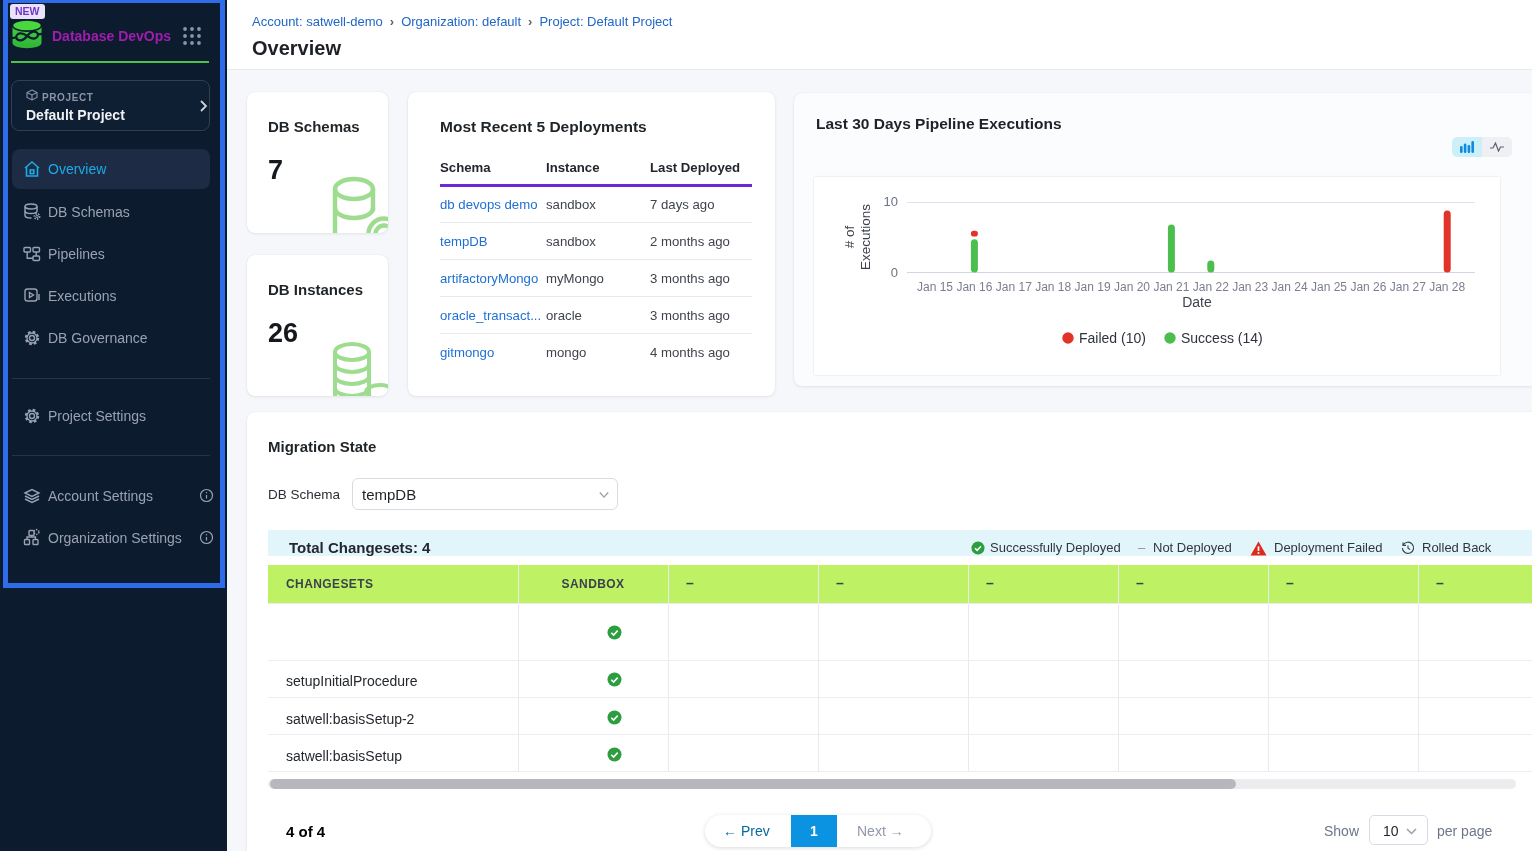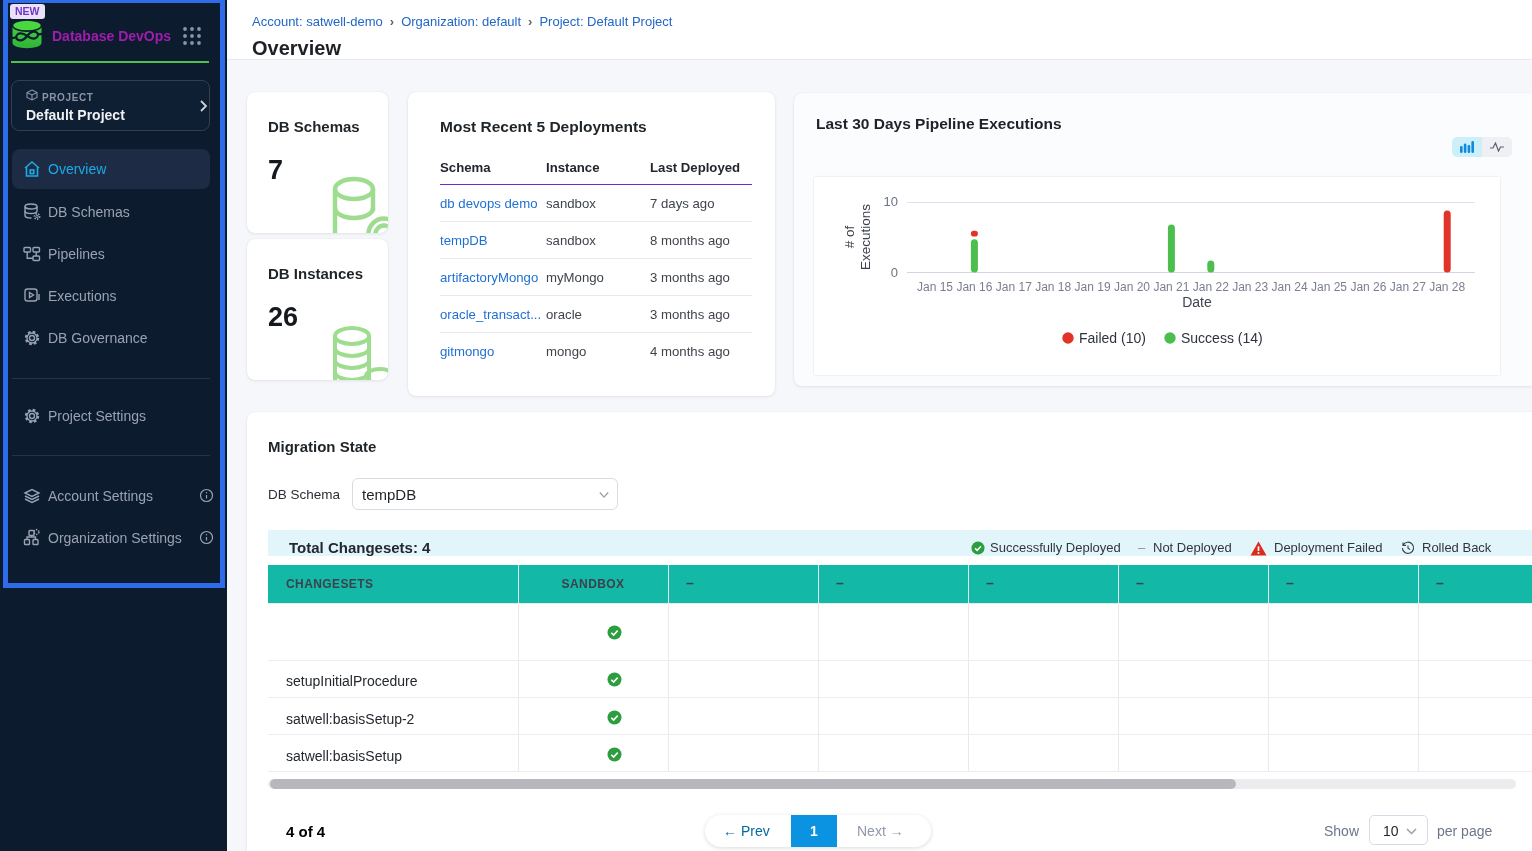--- a/index.html
+++ b/index.html
@@ -17,35 +17,35 @@
 #projLabel { position:absolute; left:30px; top:11px; color:#8b93a7; font-size:10px; font-weight:bold; letter-spacing:0.6px; }
 #projName { position:absolute; left:14px; top:26px; color:#eef0f4; font-size:14px; font-weight:bold; }
 .navItem { position:absolute; left:12px; width:198px; height:40px; border-radius:8px; color:#9aa1b4; font-size:14px; }
 .navItem .lbl { position:absolute; left:36px; top:12px; }
 .navItem.active { background:#1d2b44; color:#1cabe6; }
 .navIc { position:absolute; left:10px; top:10px; width:20px; height:20px; }
 .sideDiv { position:absolute; left:12px; width:198px; height:1px; background:#263349; }
 .infoIc { position:absolute; left:187px; top:12px; }
 
 
-#header { position:absolute; left:227px; top:0; width:1305px; height:60px; background:#ffffff; border-bottom:1px solid #e7eaee; }
+#header { position:absolute; left:227px; top:0; width:1305px; height:70px; background:#ffffff; border-bottom:1px solid #e7eaee; }
 #crumbs { position:absolute; left:25px; top:14px; font-size:13px; color:#2167c8; }
 #crumbs .sep { color:#5d636d; font-size:13px; padding:0 7px; font-weight:bold; }
 #pgTitle { position:absolute; left:25px; top:37px; font-size:20px; font-weight:bold; color:#1d2125; }
 
 
 .card { position:absolute; background:#ffffff; border-radius:8px; box-shadow:0 1px 3px rgba(40,50,70,0.09), 0 0 1px rgba(40,50,70,0.12); }
 #cardSchemas { left:247px; top:92px; width:141px; height:141px; overflow:hidden; }
-#cardInstances { left:247px; top:239px; width:141px; height:141px; overflow:hidden; }
+#cardInstances { left:247px; top:255px; width:141px; height:141px; overflow:hidden; }
 .statTitle { position:absolute; left:21px; top:26px; font-size:15px; font-weight:bold; color:#1f2428; }
 .statNum { position:absolute; left:21px; top:63px; font-size:27px; font-weight:bold; color:#15191d; }
 #cardDeploy { left:408px; top:92px; width:367px; height:304px; }
 #deployTitle { position:absolute; left:32px; top:26px; font-size:15.5px; font-weight:bold; color:#1f2428; }
 .dt { position:absolute; left:32px; width:312px; border-collapse:collapse; top:60px; font-size:13.2px; }
-.dt th { text-align:left; font-weight:bold; color:#23272d; padding:8px 0 9px 0; border-bottom:1px solid #6d28d9; }
+.dt th { text-align:left; font-weight:bold; color:#23272d; padding:8px 0 9px 0; border-bottom:3px solid #6d28d9; }
 .dt td { padding:0; height:37px; border-bottom:1px solid #e8ebee; color:#3f444c; }
 .dt tr:last-child td { border-bottom:none; }
 .dt a { color:#1f6fd4; text-decoration:none; }
 
 
 #cardChart { left:794px; top:93px; width:744px; height:293px; background:#fbfcfd; }
 #chartTitle { position:absolute; left:22px; top:22px; font-size:15.5px; font-weight:bold; color:#1e2228; }
 #tgBar { position:absolute; left:658px; top:44px; width:30px; height:20px; background:#cdeffa; border-radius:5px 0 0 5px; }
 #tgLine { position:absolute; left:688px; top:44px; width:30px; height:20px; background:#f0f0f4; border-radius:0 5px 5px 0; }
 #plot { position:absolute; left:20px; top:84px; width:686px; height:198px; background:#ffffff; box-shadow:0 0 2px rgba(60,60,80,0.15); }
@@ -53,21 +53,21 @@
 
 #cardMig { left:247px; top:412px; width:1285px; height:439px; border-radius:8px 0 0 0; }
 #migTitle { position:absolute; left:21px; top:26px; font-size:15px; font-weight:bold; color:#1f2428; }
 #schemaLbl { position:absolute; left:21px; top:75px; font-size:13.5px; color:#2b2f35; }
 #schemaSel { position:absolute; left:105px; top:66px; width:266px; height:32px; border:1px solid #d8dbe0; border-radius:6px; background:#fff; }
 #schemaSel span { position:absolute; left:9px; top:7px; font-size:15px; color:#1f2327; }
 #totalBar { position:absolute; left:21px; top:118px; width:1264px; height:26px; background:#e2f5fa;text-decoration:underline; }
 #totalTxt { position:absolute; left:21px; top:9px; font-size:15px; font-weight:bold; color:#23272e; }
 .legItem { position:absolute; top:0; height:35px; font-size:13px; color:#30353f; }
 #mtable { position:absolute; left:21px; top:153px; width:1264px; }
-.hrow { position:absolute; left:0; top:0; width:1264px; height:39px; border-bottom:1px solid #e8eaee; background:#14b8a6; }
+.hrow { position:absolute; left:0; top:0; width:1264px; height:39px; border-bottom:1px solid #e8eaee; background:#bef264; }
 .hcell { position:absolute; top:12px; font-size:12px; font-weight:bold; color:#3c424d; letter-spacing:0.4px; }
 .vline { position:absolute; top:0; width:1px; background:#e8eaee; }
 .drow { position:absolute; left:0; width:1264px; border-bottom:1px solid #ebedf0; background:#fff; }
 .dtxt { position:absolute; left:18px; font-size:14px; color:#24282e; line-height:21px; }
 .chk { position:absolute; left:339px; width:15px; height:15px; }
 #hscroll { position:absolute; left:21px; top:367px; width:1248px; height:10px; background:#ececee; border-radius:5px; }
 #hthumb { position:absolute; left:2px; top:0px; width:966px; height:10px; background:#b6b8bd; border-radius:5px; }
 #countTxt { position:absolute; left:39px; top:411px; font-size:15px; font-weight:bold; color:#000000; }
 #pagerPill { position:absolute; left:458px; top:403px; width:226px; height:32px; background:#fff; border-radius:16px; box-shadow:0 1px 4px rgba(50,60,80,0.18); overflow:hidden; }
 #prevBtn { position:absolute; left:18px; top:8px; color:#0369a1; font-size:14px; }
@@ -241,21 +241,21 @@
           <th>Last Deployed</th>
         </tr>
     <tr>
           <td><a>db devops demo</a></td>
           <td>sandbox</td>
           <td>7 days ago</td>
         </tr>
     <tr>
           <td><a>tempDB</a></td>
           <td>sandbox</td>
-          <td>8 months ago</td>
+          <td>2 months ago</td>
         </tr>
     <tr>
           <td><a>artifactoryMongo</a></td>
           <td>myMongo</td>
           <td>3 months ago</td>
         </tr>
     <tr>
           <td><a>oracle_transact...</a></td>
           <td>oracle</td>
           <td>3 months ago</td>

